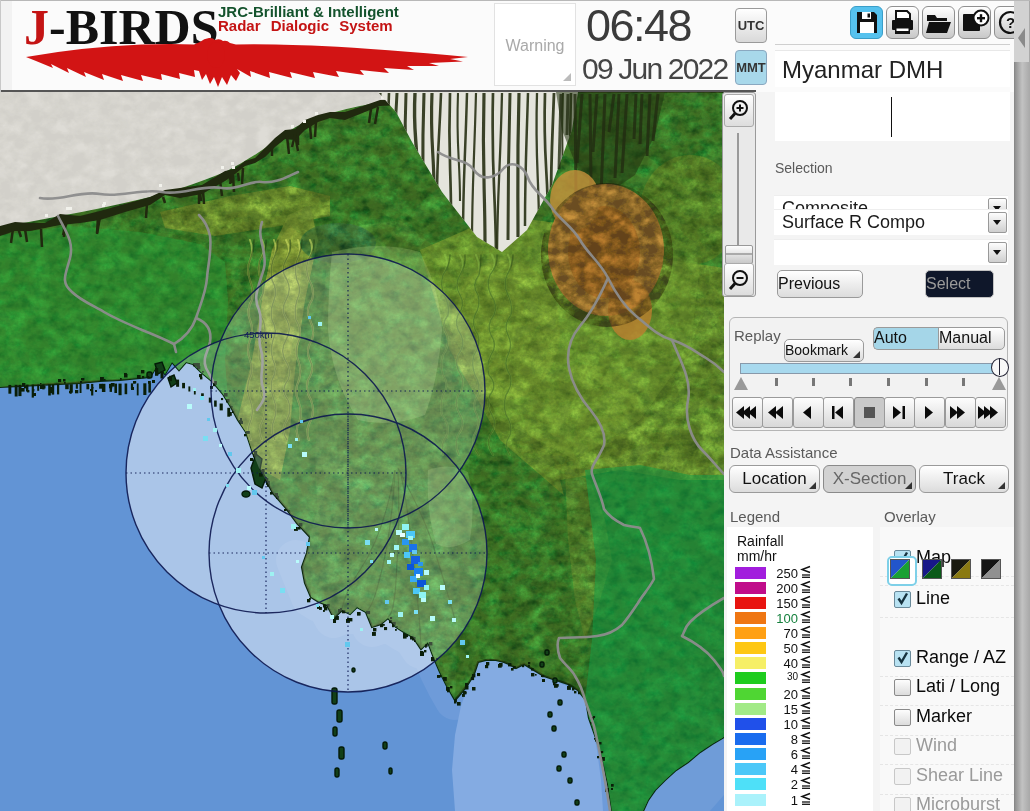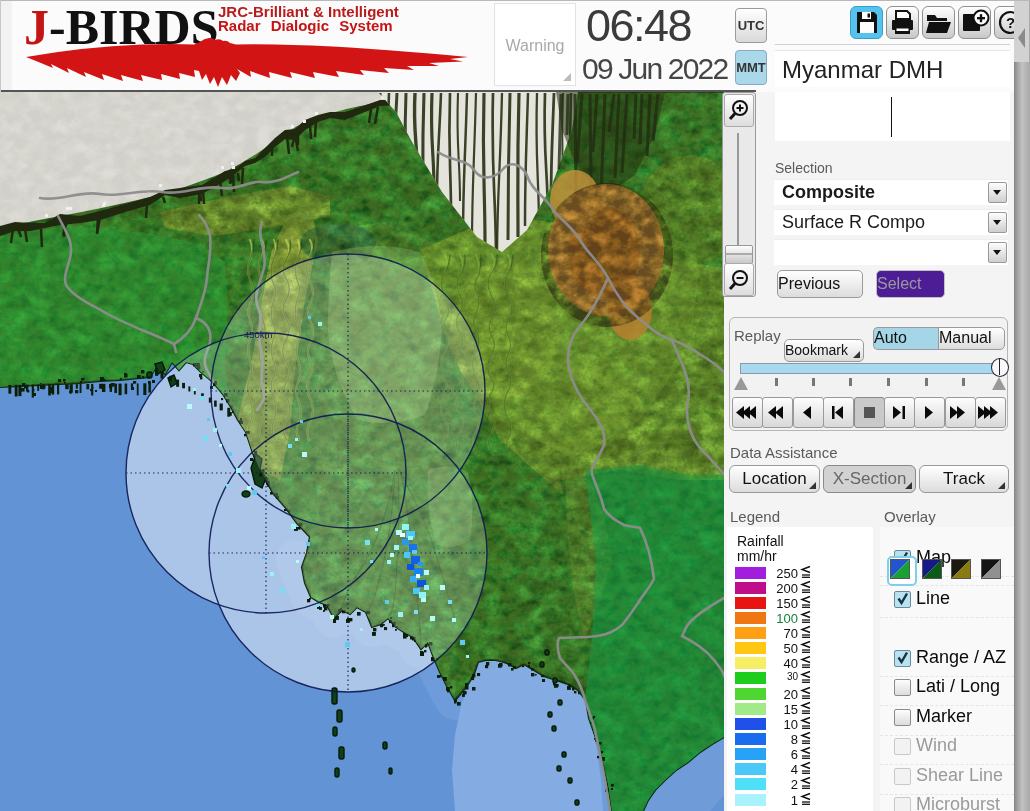--- a/index.html
+++ b/index.html
@@ -1,21 +1,21 @@
 <!DOCTYPE html>
 <html><head>
 <meta charset="utf-8">
 <style>
 html,body{margin:0;padding:0;}
 body{width:1030px;height:811px;overflow:hidden;font-family:"Liberation Sans",sans-serif;background:#f2f2f2;position:relative;}
 .abs{position:absolute;}
 #header{left:12px;top:0;width:1030px;height:92px;background:#fbfbfb;}
 #logoJ{left:12px;top:-2px;font-family:"Liberation Serif",serif;font-weight:bold;font-size:50px;letter-spacing:0px;color:#111;}
 #logoJ .red{color:#c41414;}
-#jrc1{left:206px;top:3px;font-size:15px;font-weight:bold;color:#b91c1c;letter-spacing:0px;}
+#jrc1{left:206px;top:3px;font-size:15px;font-weight:bold;color:#14532d;letter-spacing:0px;}
 #jrc2{left:206px;top:17px;font-size:15px;font-weight:bold;color:#c41414;word-spacing:6px;}
 #warnbox{left:482px;top:3px;width:80px;height:81px;background:#fff;border:1px solid #e2e2e2;}
 #warntxt{left:0px;top:33px;width:80px;text-align:center;font-size:16px;color:#a9a9a9;}
 #clock{left:574px;top:0px;font-size:45px;color:#3b3b3b;letter-spacing:-1.5px;}
 #date{left:570px;top:52px;font-size:30px;color:#454545;letter-spacing:-1.8px;}
 .zbtn{width:30px;height:33px;border:1px solid #9a9a9a;border-radius:4px;background:linear-gradient(#ffffff,#d9d9d9);font-size:13px;font-weight:bold;color:#333;text-align:center;line-height:33px;}
 #utc{left:723px;top:8px;}
 #mmt{left:723px;top:50px;background:#a8d8ea;border-color:#8aa8c0;}
 .tbtn{top:6px;width:31px;height:31px;border:1px solid #909090;border-radius:6px;background:linear-gradient(#ffffff,#c8c8c8);}
 #tb1{left:838px;background:#56c2ee;border-color:#3a9ec8;}
@@ -29,26 +29,26 @@
 #sepline{left:775px;top:44px;width:235px;height:1px;background:#cfcfcf;}
 #mmrbox{left:775px;top:50px;width:235px;height:36px;background:#fff;border-top:1px solid #e8e8e8;}
 #mmrtxt{left:7px;top:5px;font-size:24px;color:#222;}
 #inputbox{left:775px;top:92px;width:235px;height:49px;background:#fff;}
 #cursor{left:116px;top:5px;width:1px;height:40px;background:#111;}
 #sellabel{left:775px;top:160px;font-size:14px;color:#5a5a5a;}
 .ddrow{left:774px;width:234px;height:25px;background:#fff;border-top:1px solid #eee;}
 .ddtxt{left:8px;top:2px;font-size:18px;color:#1a1a1a;}
 .ddbtn{position:absolute;right:1px;top:2px;width:17px;height:19px;border:1px solid #999;border-radius:2px;background:linear-gradient(#fdfdfd,#cfcfcf);}
 .ddbtn:after{content:"";position:absolute;left:4px;top:7px;border:4px solid transparent;border-top:5px solid #111;}
-#dd1{top:179px;font-weight:bold;}
+#dd1{top:195px;}
 #dd2{top:209px;}
 #dd3{top:239px;}
 .pbtn{height:26px;border:1px solid #9a9a9a;border-radius:5px;background:linear-gradient(#ffffff,#dcdcdc);font-size:16px;color:#111;text-align:left;}
 #prevbtn{left:777px;top:270px;width:84px;line-height:25px;}
-#selbtn{left:876px;top:270px;width:67px;line-height:25px;background:#4c1d95;color:#9a9a9a;border-color:#c2c2c2;}
+#selbtn{left:925px;top:270px;width:67px;line-height:25px;background:#0f172a;color:#9a9a9a;border-color:#c2c2c2;}
 #replaybox{left:729px;top:317px;width:277px;height:112px;border:1px solid #b5b5b5;border-radius:6px;background:#f2f2f2;}
 #replaylbl{left:4px;top:9px;font-size:15px;color:#5a5a5a;}
 #bookmark{left:54px;top:21px;width:78px;height:21px;line-height:20px;font-size:14px;}
 #autobtn{left:143px;top:9px;width:65px;height:21px;line-height:20px;font-size:16px;background:#a5d6e8;border-radius:5px 0 0 5px;border-right:none;}
 #manualbtn{left:208px;top:9px;width:65px;height:21px;line-height:20px;font-size:16px;border-radius:0 5px 5px 0;}
 #slidertrack{left:10px;top:45px;width:261px;height:9px;background:#a8d9ee;border:1px solid #8899aa;}
 #sliderthumb{left:261px;top:40px;width:16px;height:17px;border-radius:50%;background:#f8f8f8;border:1px solid #223;}
 #sliderline{left:269px;top:40px;width:1px;height:17px;background:#223;}
 .tick{top:60px;width:3px;height:8px;background:#777;}
 .endtri{top:59px;width:0;height:0;border-left:7px solid transparent;border-right:7px solid transparent;border-bottom:13px solid #999;}

